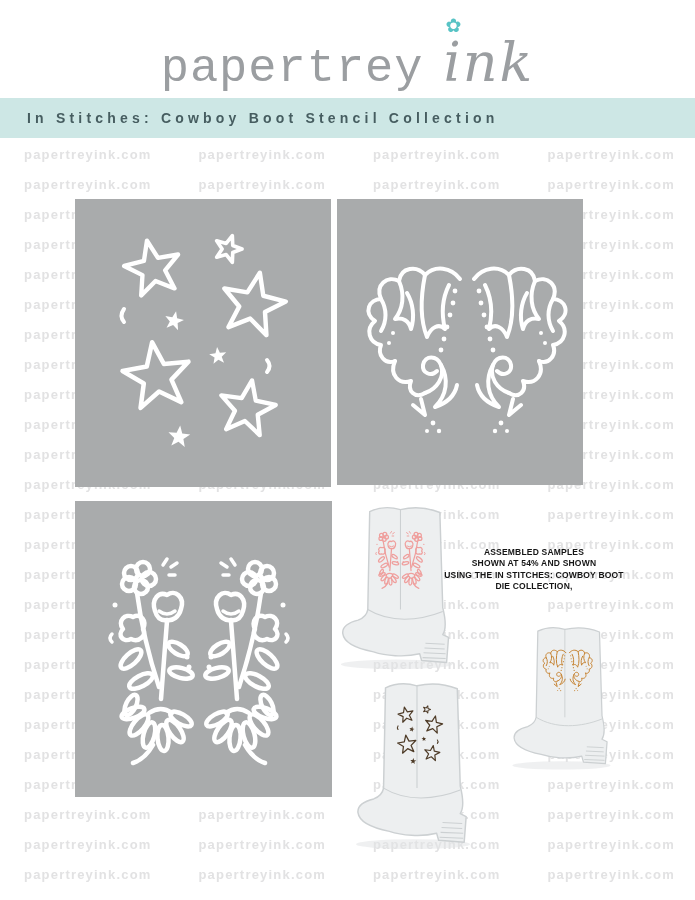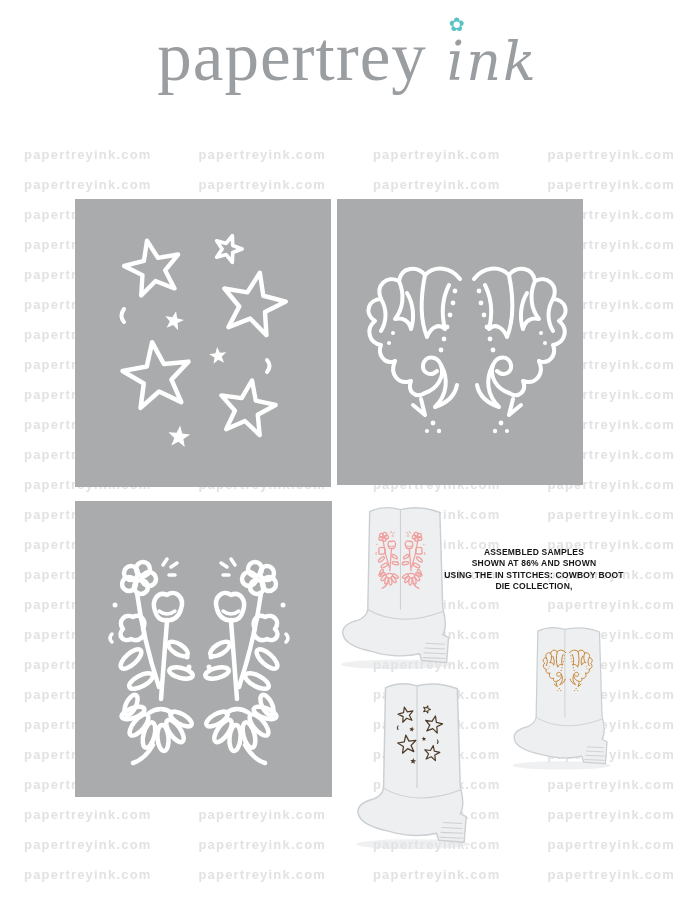--- a/index.html
+++ b/index.html
@@ -9,21 +9,21 @@
   
   .watermark-layer{position:absolute;inset:0;}
   .wm-row{position:absolute;left:24px;right:20px;display:flex;justify-content:space-between;gap:46px;}
   .wm-text{font-weight:bold;font-size:13px;letter-spacing:1.2px;color:var(--wm-color,#e2e2e3);
            white-space:nowrap;line-height:13px;}
 
   
   .header{position:absolute;top:0;left:0;width:695px;height:98px;background:#fff;
           display:flex;align-items:flex-end;justify-content:center;}
   .logo{display:flex;align-items:baseline;padding-bottom:6px;}
-  .logo-serif{font-family:Liberation Serif, serif;font-size:69px;line-height:1;
+  .logo-serif{font-family:Liberation Mono, monospace;font-size:47px;line-height:1;
               color:var(--logo-gray,#9b9ea1);letter-spacing:1px;}
   .logo-script{position:relative;font-family:"DejaVu Serif",serif;font-style:italic;
                font-size:54px;line-height:1;color:var(--logo-gray,#9b9ea1);margin-left:20px;
                letter-spacing:2px;}
   .flower{position:absolute;left:2px;top:-20px;font-family:"DejaVu Sans",sans-serif;
           font-style:normal;font-size:19px;color:var(--teal,#58c3c5);}
 
   
   .banner{position:absolute;top:98px;left:0;width:695px;height:40px;
           background:var(--banner-bg,#cde7e5);display:flex;align-items:center;}
@@ -307,20 +307,23 @@
   <header class="header">
     <div class="logo">
       <span class="logo-serif">papertrey</span>
       <span class="logo-script">
         <span class="flower">✿</span>
         <span>ink</span>
       </span>
     </div>
   </header>
 
+  <div class="banner">
+    <span>In Stitches: Cowboy Boot Stencil Collection</span>
+  </div>
 
   <div class="stencil sq1">
     <svg viewBox="0 0 256 288">
       <use href="#stars-pattern" color="#ffffff"></use>
     </svg>
   </div>
 
   <div class="stencil sq2">
     <svg viewBox="0 0 246 286">
       <use href="#flourish-pattern" color="#ffffff"></use>
@@ -349,18 +352,18 @@
 
   <svg class="boot bootC" viewBox="0 0 130 180">
     <use href="#boot-shape"></use>
     <g color="#c68433">
       <use href="#flourish-pattern" transform="translate(31,14) scale(0.295)"></use>
     </g>
   </svg>
 
   <div class="note">
     <div>ASSEMBLED SAMPLES</div>
-    <div>SHOWN AT 86% AND SHOWN</div>
+    <div>SHOWN AT 54% AND SHOWN</div>
     <div>USING THE IN STITCHES: COWBOY BOOT</div>
     <div>DIE COLLECTION,</div>
   </div>
 
 </div>
 
 </body></html>

